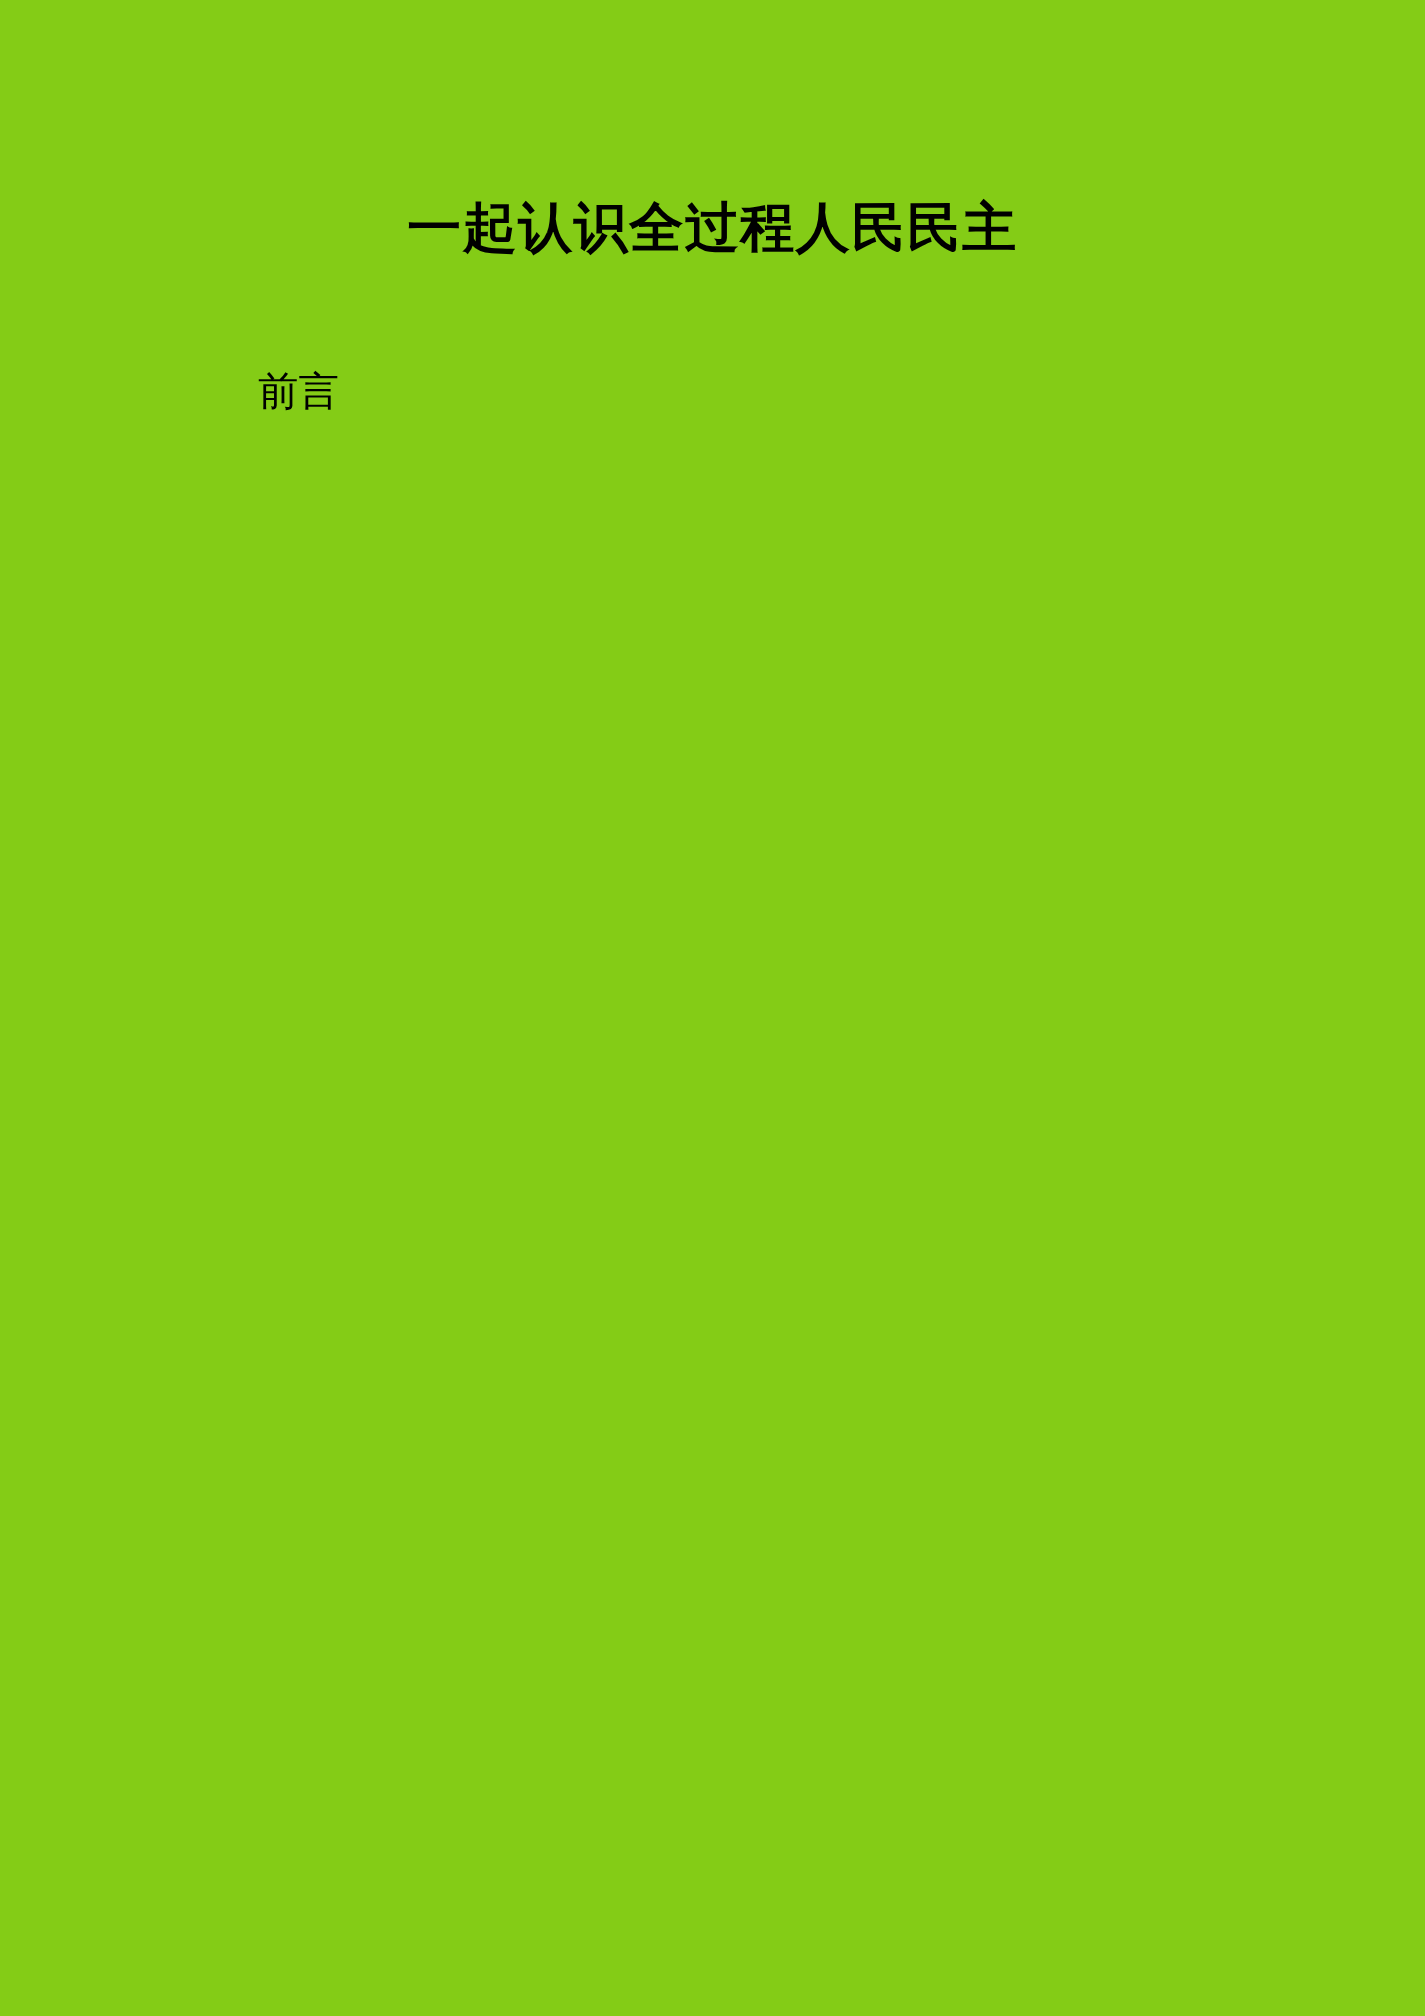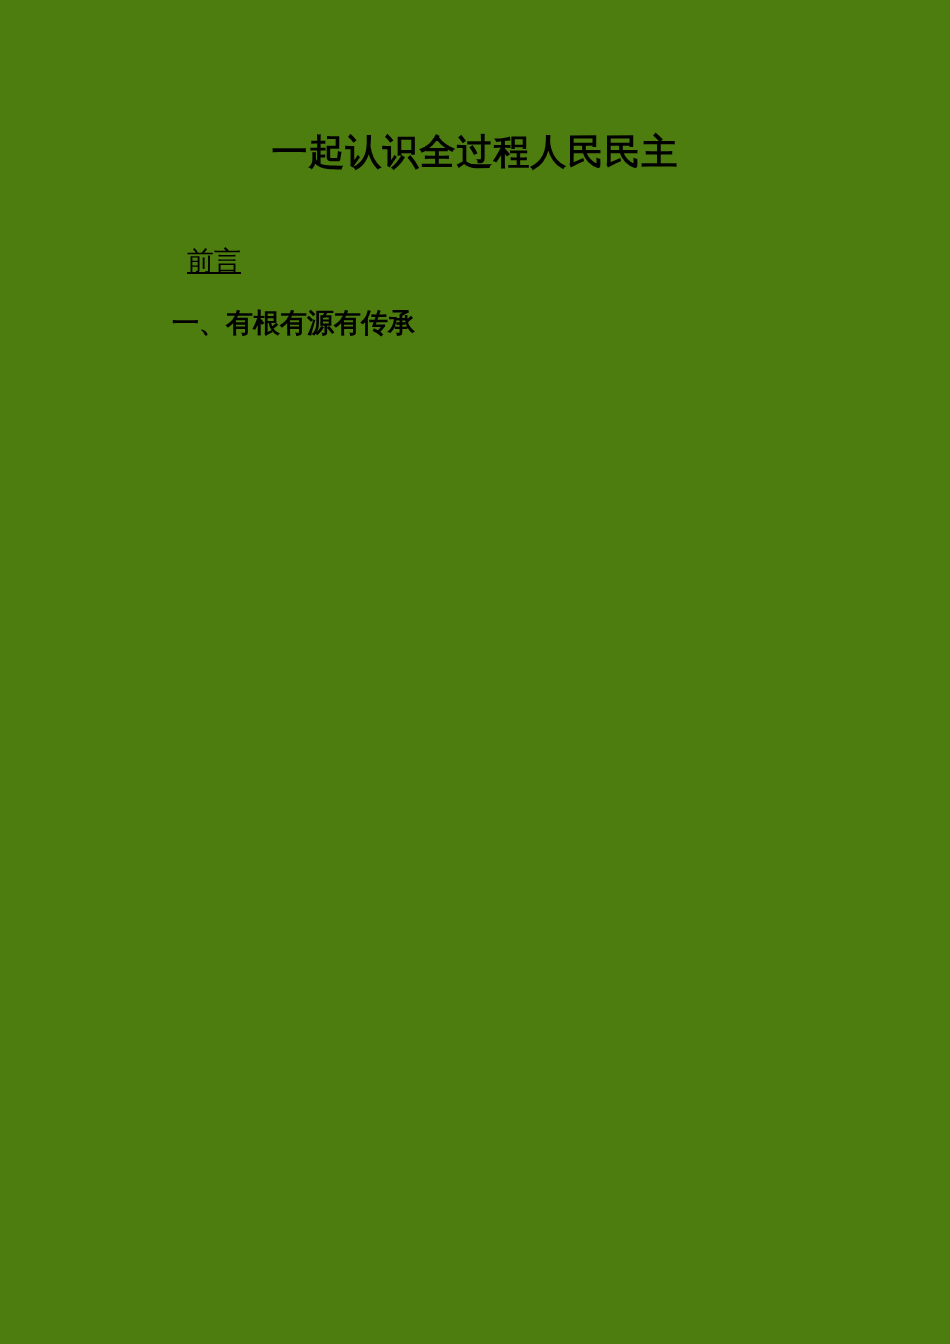--- a/index.html
+++ b/index.html
@@ -5,21 +5,21 @@
   html, body {
     margin: 0;
     padding: 0;
     background: #ffffff;
   }
   .page {
     position: relative;
     width: 950px;
     height: 1344px;
     margin: 0 auto;
-    background: #4d7c0f;
+    background: #84cc16;
     box-sizing: border-box;
     padding: 128px 118px 60px 118px;
     overflow: hidden;
     color: #000000;
   }
   .doc-title {
     font-family: "Liberation Sans", "DejaVu Sans", sans-serif;
     font-weight: bold;
     font-size: 36px;
     line-height: 48px;
@@ -32,40 +32,38 @@
     font-size: 27px;
     line-height: 47px;
     text-align: justify;
     text-justify: inter-character;
   }
   .para {
     margin: 0;
     text-indent: 2em;
   }
   .preface-label {
-    margin: 15px;
+    margin: 0;
     text-indent: 2em;
-    text-decoration: underline;
   }
   .section-heading {
     font-family: "Liberation Sans", "DejaVu Sans", sans-serif;
     font-weight: bold;
     font-size: 27px;
     line-height: 47px;
     margin: 0;
     text-indent: 2em;
   }
 </style>
 </head>
 <body>
 
 <div class="page">
   <h1 class="doc-title">一起认识全过程人民民主</h1>
 
   <div class="body-text">
     <p class="preface-label">前言</p>
 
 
-    <h2 class="section-heading">一、有根有源有传承</h2>
 
 
   </div>
 </div>
 
 </body></html>

